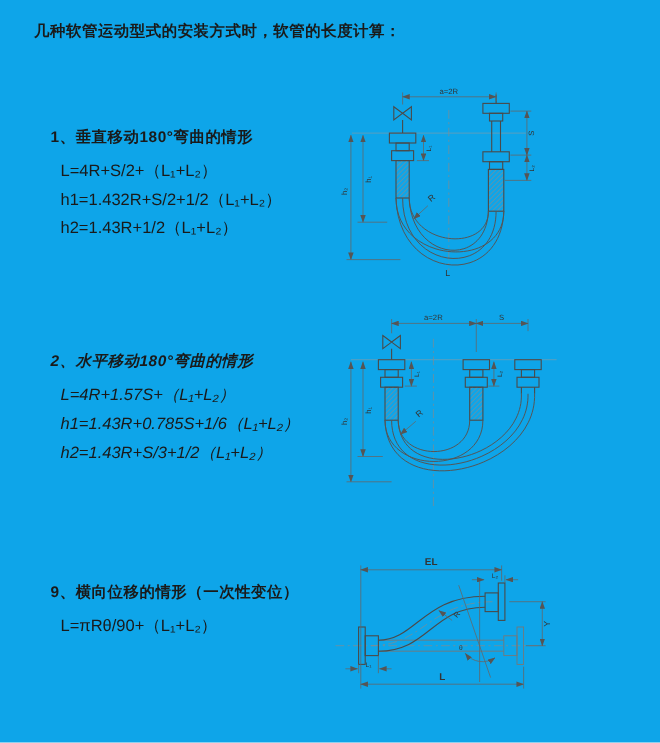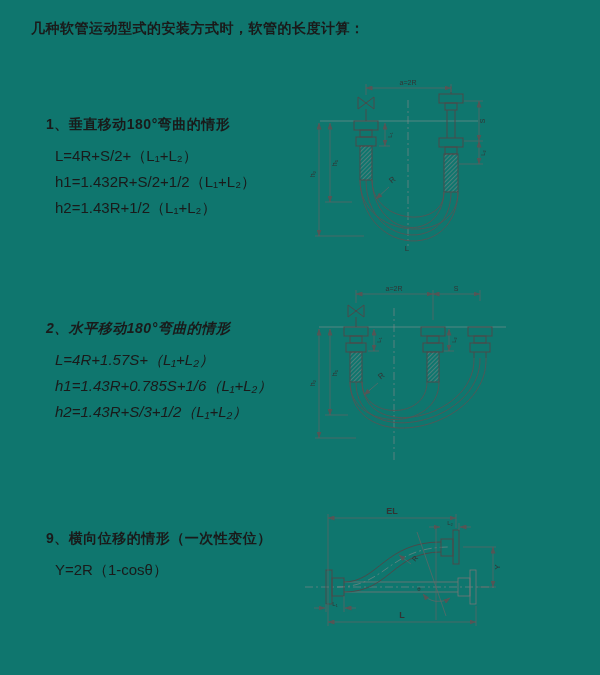--- a/index.html
+++ b/index.html
@@ -1,17 +1,17 @@
 <!DOCTYPE html>
 <html><head>
 <meta charset="utf-8">
 <style>
   html,body{margin:0;padding:0;background:#f3f3f3;}
   body{font-family:"Liberation Sans","DejaVu Sans",sans-serif;color:#1a1a1a;}
-  .page{position:relative;width:600px;height:675px;background:#0f766e;overflow:hidden;}
+  .page{position:relative;width:600px;height:675px;background:#0ea5e9;overflow:hidden;}
   .title{position:absolute;left:31px;top:20px;font-size:14px;font-weight:bold;letter-spacing:.5px;}
   .sec{position:absolute;width:280px;}
   .sec-heading{font-size:14px;font-weight:bold;letter-spacing:.5px;margin:15px 0 9px 0;}
   .formula{font-size:15px;line-height:26px;margin-left:9px;white-space:nowrap;}
   #sec1{left:46px;top:101px;}
   #sec2{left:46px;top:305px;font-style:italic;}
   #sec3{left:46px;top:515px;}
   svg.diagram{position:absolute;}
   #d1{left:306px;top:74px;}
   #d2{left:306px;top:280px;}
@@ -35,21 +35,21 @@
 
   <div class="sec" id="sec2">
     <div class="sec-heading">2、水平移动180°弯曲的情形</div>
     <div class="formula">L=4R+1.57S+（L₁+L₂）</div>
     <div class="formula">h1=1.43R+0.785S+1/6（L₁+L₂）</div>
     <div class="formula">h2=1.43R+S/3+1/2（L₁+L₂）</div>
   </div>
 
   <div class="sec" id="sec3">
     <div class="sec-heading">9、横向位移的情形（一次性变位）</div>
-    <div class="formula">Y=2R（1-cosθ）</div>
+    <div class="formula">L=πRθ/90+（L₁+L₂）</div>
   </div>
 
   <svg id="d1" class="diagram" width="205" height="180" viewBox="0 0 205 180">
     <defs>
       <marker id="ar1" viewBox="0 0 7 5" refX="6.5" refY="2.5" markerWidth="7" markerHeight="5" markerUnits="userSpaceOnUse" orient="auto-start-reverse">
         <path d="M0,0 L7,2.5 L0,5 Z" fill="#555"></path>
       </marker>
       <pattern id="pat1" width="3" height="3" patternUnits="userSpaceOnUse" patternTransform="rotate(45)">
         <line x1="0" y1="0" x2="0" y2="3" stroke="#8a8a8a" stroke-width="1"></line>
       </pattern>

